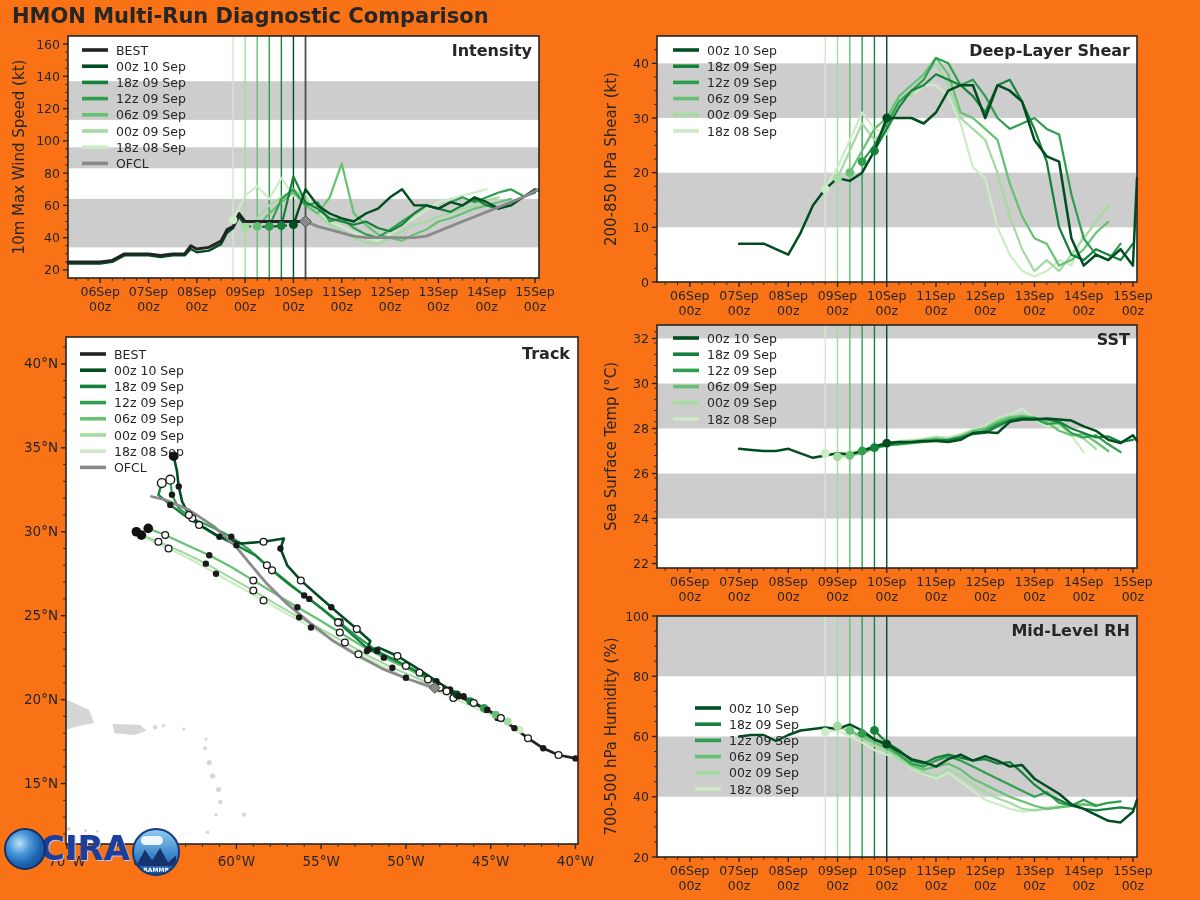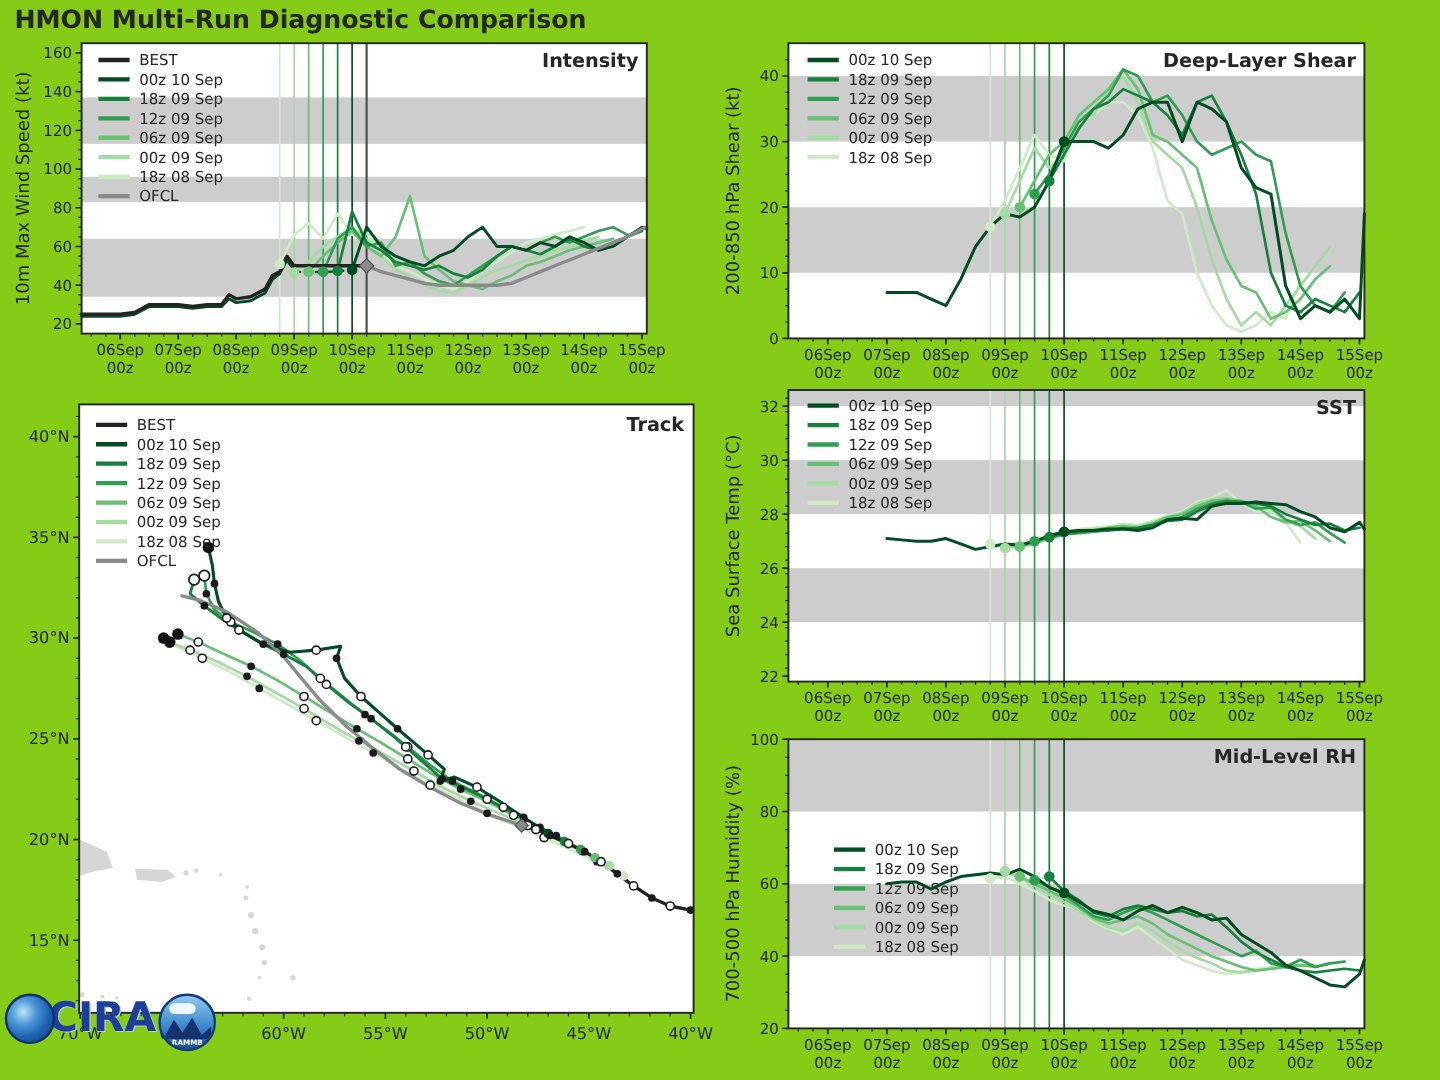--- a/index.html
+++ b/index.html
@@ -1,16 +1,16 @@
 <!DOCTYPE html>
 <html><head>
 <meta charset="utf-8">
 <style>
   html,body{margin:0;padding:0;background:#ffffff;}
-  .page{position:relative;width:1200px;height:900px;background:#84cc16;overflow:hidden;
+  .page{position:relative;width:1200px;height:900px;background:#f97316;overflow:hidden;
         font-family:"DejaVu Sans","Liberation Sans",sans-serif;color:#262626;}
   .title-left{position:absolute;left:12px;top:4px;font-size:21px;font-weight:bold;color:#262626;}
   .title-right{position:absolute;right:14px;top:4px;font-size:21px;font-weight:bold;color:#262626;}
   svg{position:absolute;}
   .logo{position:absolute;left:4px;top:828px;height:50px;display:flex;align-items:flex-start;}
   .earth{width:38px;height:38px;border-radius:50%;
          background:radial-gradient(circle at 35% 35%, #bfe3f7 0%, #4d9ad8 30%, #1e63b3 60%, #123c7a 100%);
          border:2px solid #10306b;margin-right:-6px;z-index:2;}
   .cira{font-size:34px;font-weight:800;color:#1d3e99;letter-spacing:0px;z-index:1;
         text-shadow:1px 1px 0 #b9c6e8;}

